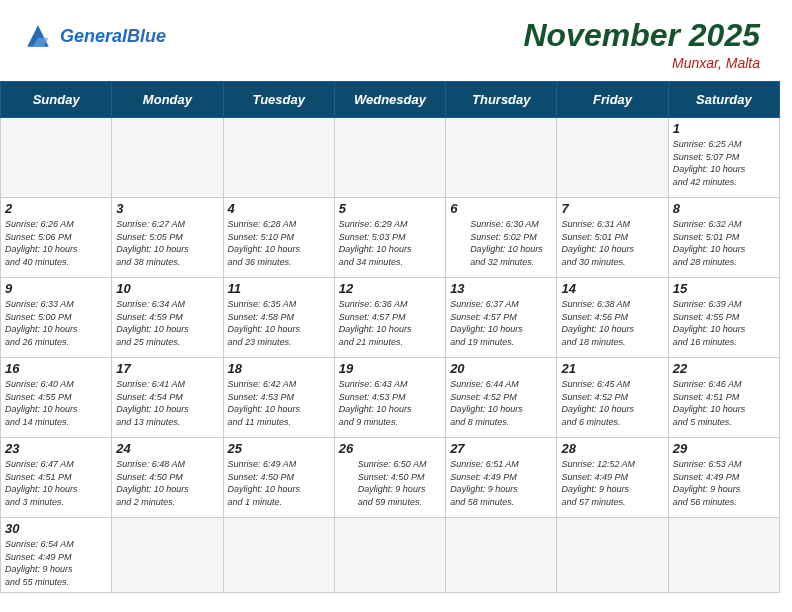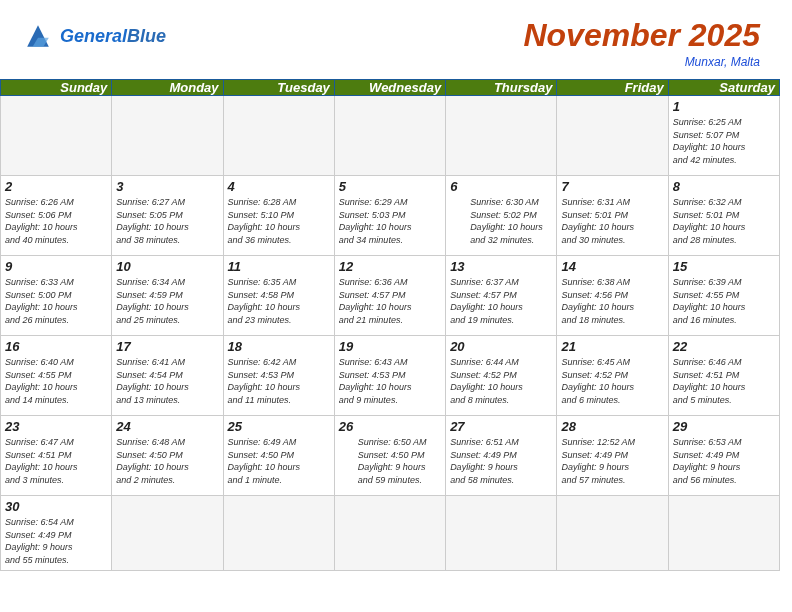--- a/index.html
+++ b/index.html
@@ -39,40 +39,40 @@
     .logo-icon {
       width: 36px;
       height: 36px;
     }
     .title-block {
       text-align: right;
     }
     .month-title {
       font-size: 32px;
       font-weight: bold;
-      color: #c2410c;
+      color: #14532d;
       line-height: 1.1;
     }
     .location {
-      font-size: 12px;
-      color: #1d4ed8;
+      font-size: 14px;
+      color: #b91c1c;
       margin-top: 2px;
     }
     .calendar {
       width: 100%;
       border-collapse: collapse;
       margin: 0;
     }
     .calendar th {
-      background: #4d7c0f;
+      background: #0c4a6e;
       color: #fff;
       font-size: 13px;
       font-weight: bold;
-      padding: 0 4px;
-      text-align: right;
+      padding: 10px 4px;
+      text-align: center;
       border: 1px solid #1a5a9a;
     }
     .calendar td {
       border: 1px solid #ccc;
       vertical-align: top;
       width: calc(100% / 7);
       padding: 3px 4px;
       font-size: 9.5px;
       color: #333;
       background: #fff;

